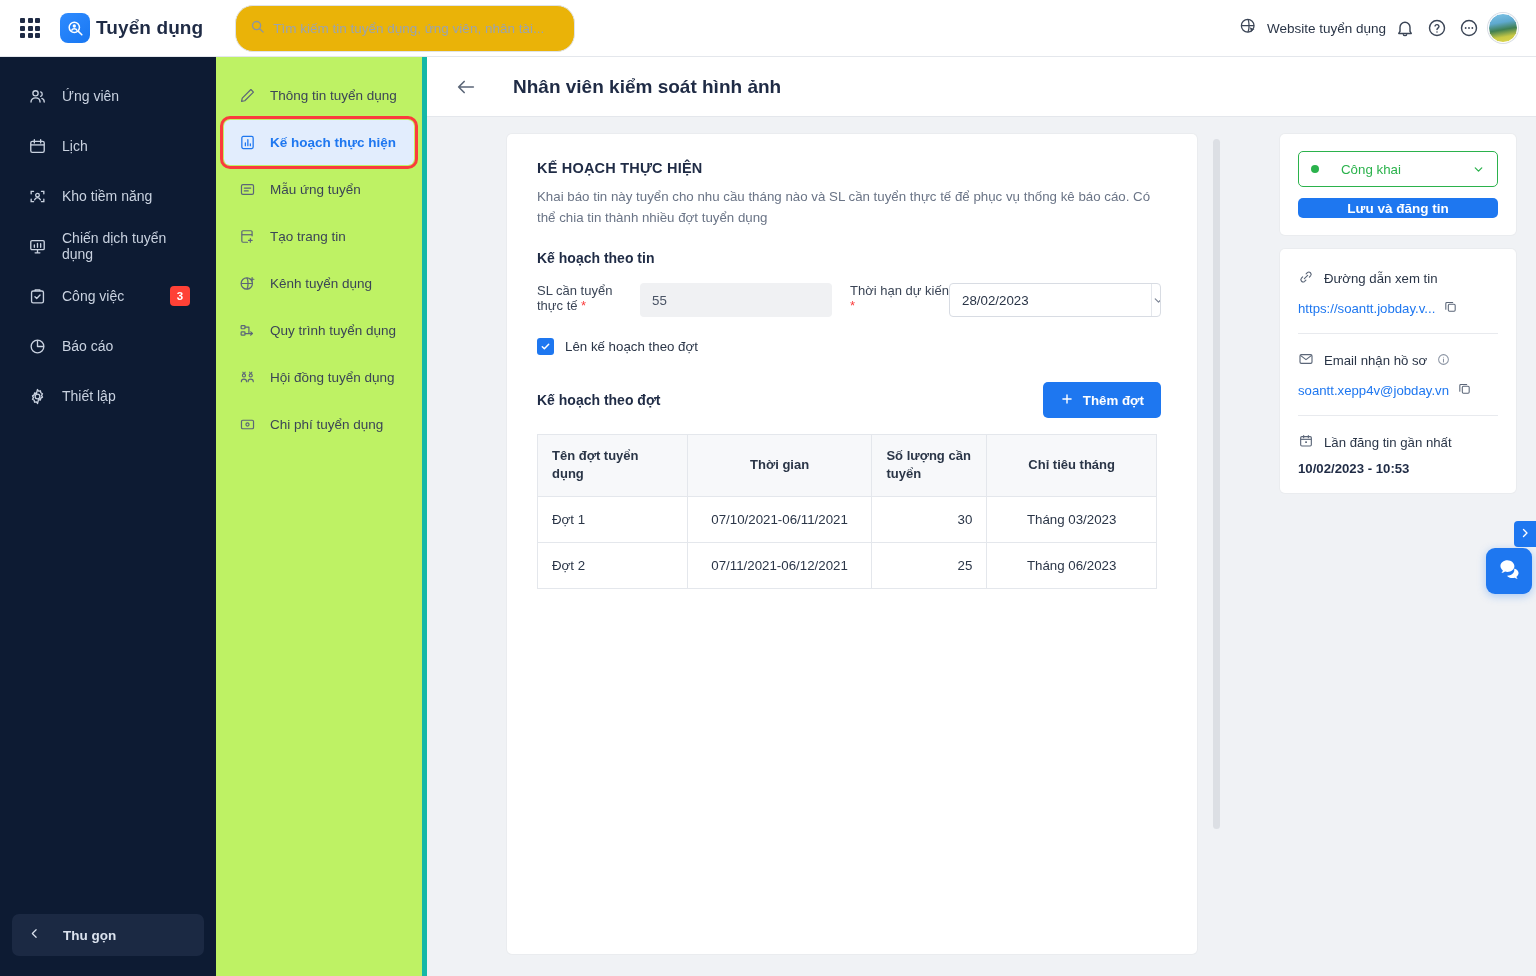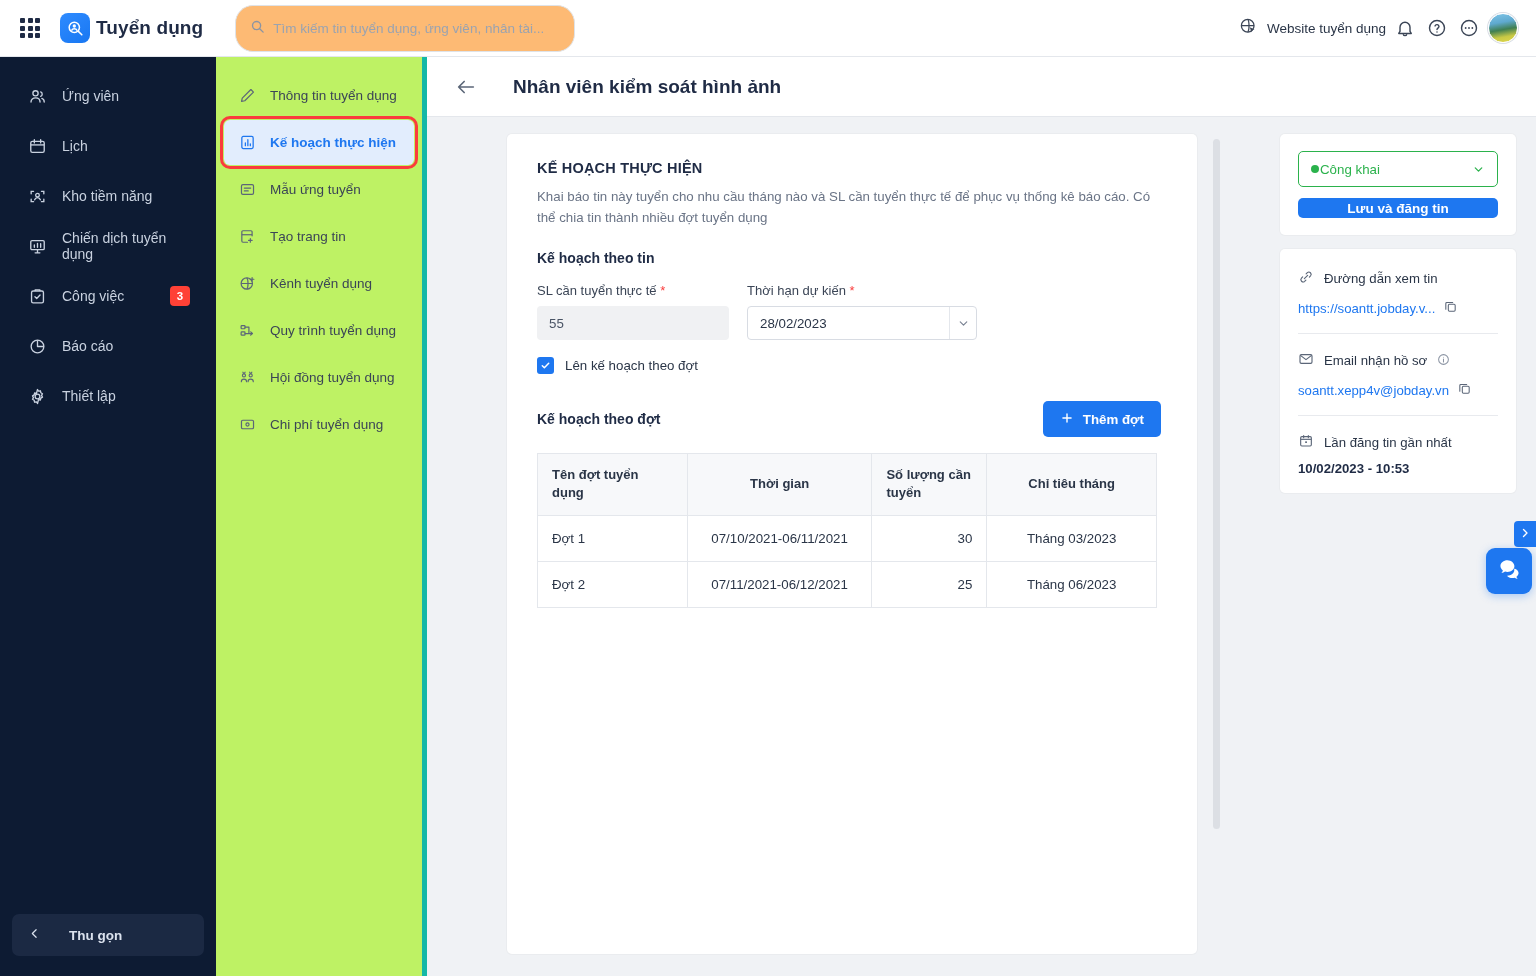--- a/index.html
+++ b/index.html
@@ -25,21 +25,21 @@
   .brand { display: flex; align-items: center; gap: 6px; margin-left: 20px; }
   .brand-logo {
     width: 30px; height: 30px; border-radius: 8px;
     background: linear-gradient(145deg,#2f8bff,#1877f2);
     display: flex; align-items: center; justify-content: center;
   }
   .brand-name { font-size: 19px; font-weight: 700; color: #1f2b45; letter-spacing: .1px; }
   .search-wrap {
     margin-left: 32px; width: 340px; height: 47px;
     border: 1px solid #dfe3e8; border-radius: 18px;
-    background: #fdba74; display: flex; align-items: center; gap: 8px;
+    background: #eab308; display: flex; align-items: center; gap: 8px;
     padding: 12px 14px;
   }
   .search-wrap input {
     border: none; outline: none; flex: 1;
     font-size: 13.5px; color: #2a3547;
     font-family: "Liberation Sans", sans-serif; background: transparent;
   }
   .search-wrap input::placeholder { color: #9aa3b0; }
   .top-right { margin-left: auto; display: flex; align-items: center; gap: 6px; }
   .top-link { display: flex; align-items: center; gap: 9px; font-size: 13.5px; color: #2a3547; cursor: pointer; }
@@ -68,21 +68,21 @@
   }
   .nav-item.active { background: #1e77f0; color: #fff; font-weight: 700; }
   .nav-item .ico { width: 22px; height: 22px; display: flex; align-items: center; justify-content: center; flex-shrink: 0; }
   .nav-badge {
     margin-left: auto; background: #ff4136; color: #fff;
     font-size: 11.5px; font-weight: 700; border-radius: 4px;
     min-width: 20px; height: 20px; display: flex; align-items: center; justify-content: center; padding: 0 5px;
   }
   .collapse-btn {
     margin: auto 12px 20px 12px; height: 42px; border-radius: 7px;
-    background: #1b2943; display: flex; align-items: center; gap: 28px;
+    background: #1b2943; display: flex; align-items: center; gap: 22px;
     padding: 0 16px; color: #dbe2ee; font-size: 13.5px; font-weight: 700; cursor: pointer;
   }
 
   
   .subnav {
     width: 211px; min-width: 211px;
     background: #bef264; border-right: 5px solid #14b8a6;
     padding-top: 14px;
   }
   .sub-item {
@@ -113,21 +113,21 @@
     margin: 17px 0 0 80px; width: 690px;
     padding: 26px 36px 30px 30px;
     box-shadow: 0 0 0 1px #eaecef;
     align-self: flex-start; min-height: 820px;
   }
   .card-title { font-size: 14.5px; font-weight: 700; color: #1f2b45; letter-spacing: .2px; }
   .card-desc { margin-top: 11px; font-size: 13.3px; line-height: 1.55; color: #6a7486; }
   .sec-title { margin-top: 22px; font-size: 14px; font-weight: 700; color: #1f2b45; }
 
   .field-row { display: flex; gap: 18px; margin-top: 17px; }
-  .field { display: flex; flex-direction: column; }
+  .field { display: flex; flex-direction: row; }
   .field-label { font-size: 13px; color: #3b4556; margin-bottom: 8px; }
   .req { color: #fa3c3c; }
   .inp-disabled {
     width: 192px; height: 34px; background: #f0f1f3; border: none; border-radius: 4px;
     font-size: 13.3px; color: #4a5465; padding: 0 12px;
     font-family: "Liberation Sans", sans-serif; outline: none;
   }
   .date-wrap { display: flex; width: 230px; height: 34px; border: 1px solid #d8dce3; border-radius: 4px; background: #fff; overflow: hidden; }
   .date-wrap input {
     flex: 1; border: none; outline: none; padding: 0 12px;
@@ -166,21 +166,21 @@
   .vscroll {
     position: absolute; top: 22px; left: 786px;
     width: 7px; height: 690px; background: #dcdfe4; border-radius: 4px; cursor: pointer;
   }
 
   
   .right-col { width: 256px; min-width: 256px; padding: 17px 20px 0 0; display: flex; flex-direction: column; gap: 14px; }
   .panel { background: #fff; border-radius: 5px; box-shadow: 0 0 0 1px #eaecef; padding: 17px 18px; }
   .status-select {
     height: 36px; border: 1px solid #2bb24c; border-radius: 5px;
-    display: flex; align-items: center; padding: 0 12px; gap: 1px; cursor: pointer;
+    display: flex; align-items: center; padding: 0 12px; gap: 22px; cursor: pointer;
   }
   .dot { width: 8px; height: 8px; border-radius: 50%; background: #2bb24c; }
   .status-text { font-size: 13.3px; color: #2bb24c; }
   .publish-btn {
     margin-top: 11px; width: 100%; height: 20px;
     background: #1e77f0; color: #fff; border: none; border-radius: 5px;
     font-size: 13.5px; font-weight: 700; cursor: pointer;
     font-family: "Liberation Sans", sans-serif;
   }
   .info-block { padding: 3px 0 0 0; }

